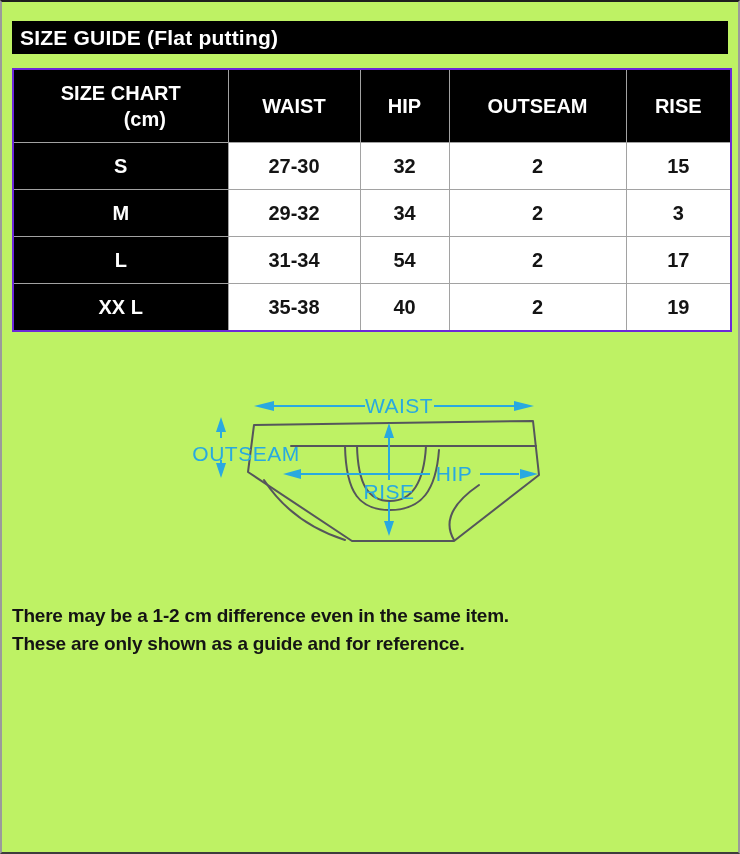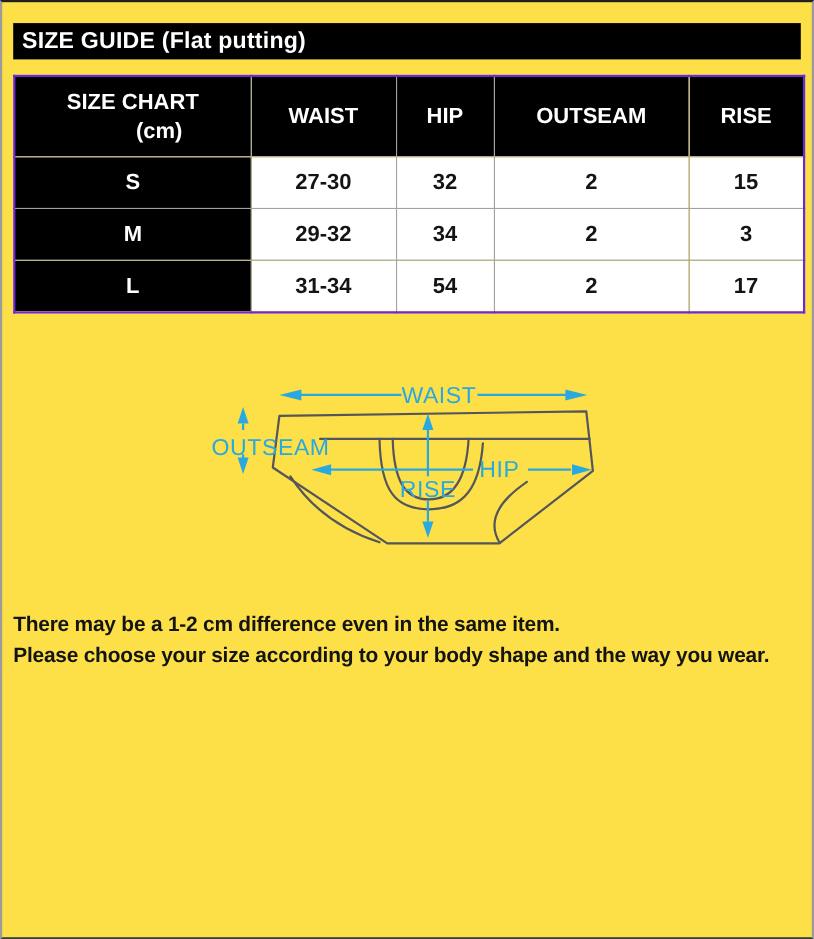--- a/index.html
+++ b/index.html
@@ -1,18 +1,18 @@
 <!DOCTYPE html>
 <html><head>
 <meta charset="utf-8">
 <style>
   html,body { margin:0; padding:0; background:#fff; }
   .page {
     position:relative; width:740px; height:854px; box-sizing:border-box;
-    background:#fde047; overflow:hidden;
+    background:#bef264; overflow:hidden;
     border-style:solid; border-width:2px;
     border-top-color:#1f1f1f; border-left-color:#9b9b9b;
     border-right-color:#9b9b9b; border-bottom-color:#3d3d3d;
     font-family:"Liberation Sans","DejaVu Sans",sans-serif;
   }
   .title-bar {
     margin:19px 10px 0 10px; height:33px; line-height:33px;
     background:#000; color:#fff; font-size:21px; font-weight:bold;
     padding-left:8px; box-sizing:border-box; letter-spacing:0.2px;
   }
@@ -85,20 +85,27 @@
         <td>2</td>
         <td>3</td>
       </tr>
       <tr>
         <td class="size-cell">L</td>
         <td>31-34</td>
         <td>54</td>
         <td>2</td>
         <td>17</td>
       </tr>
+      <tr>
+        <td class="size-cell">XX L</td>
+        <td>35-38</td>
+        <td>40</td>
+        <td>2</td>
+        <td>19</td>
+      </tr>
     </tbody>
   </table>
 
   <div class="diagram-wrap">
     <svg width="740" height="232" viewBox="0 0 740 232">
 
       <g stroke="#55565b" stroke-width="2" fill="none" stroke-linejoin="round" stroke-linecap="round">
         <path d="M 252 57 L 531 53 L 537 107 L 452 173 L 350 173 L 246 104 Z"></path>
         <path d="M 289 78 L 534 78"></path>
         <path d="M 262 112 Q 290 155 343 172"></path>
@@ -132,16 +139,16 @@
         <text class="dlabel" x="397" y="45" text-anchor="middle">WAIST</text>
         <text class="dlabel" x="244" y="93" text-anchor="middle">OUTSEAM</text>
         <text class="dlabel" x="452" y="113" text-anchor="middle">HIP</text>
         <text class="dlabel" x="387" y="131" text-anchor="middle">RISE</text>
       </g>
     </svg>
   </div>
 
   <div class="notes">
     <div>There may be a 1-2 cm difference even in the same item.</div>
-    <div>Please choose your size according to your body shape and the way you wear.</div>
+    <div>These are only shown as a guide and for reference.</div>
   </div>
 
 </div>
 
 </body></html>

